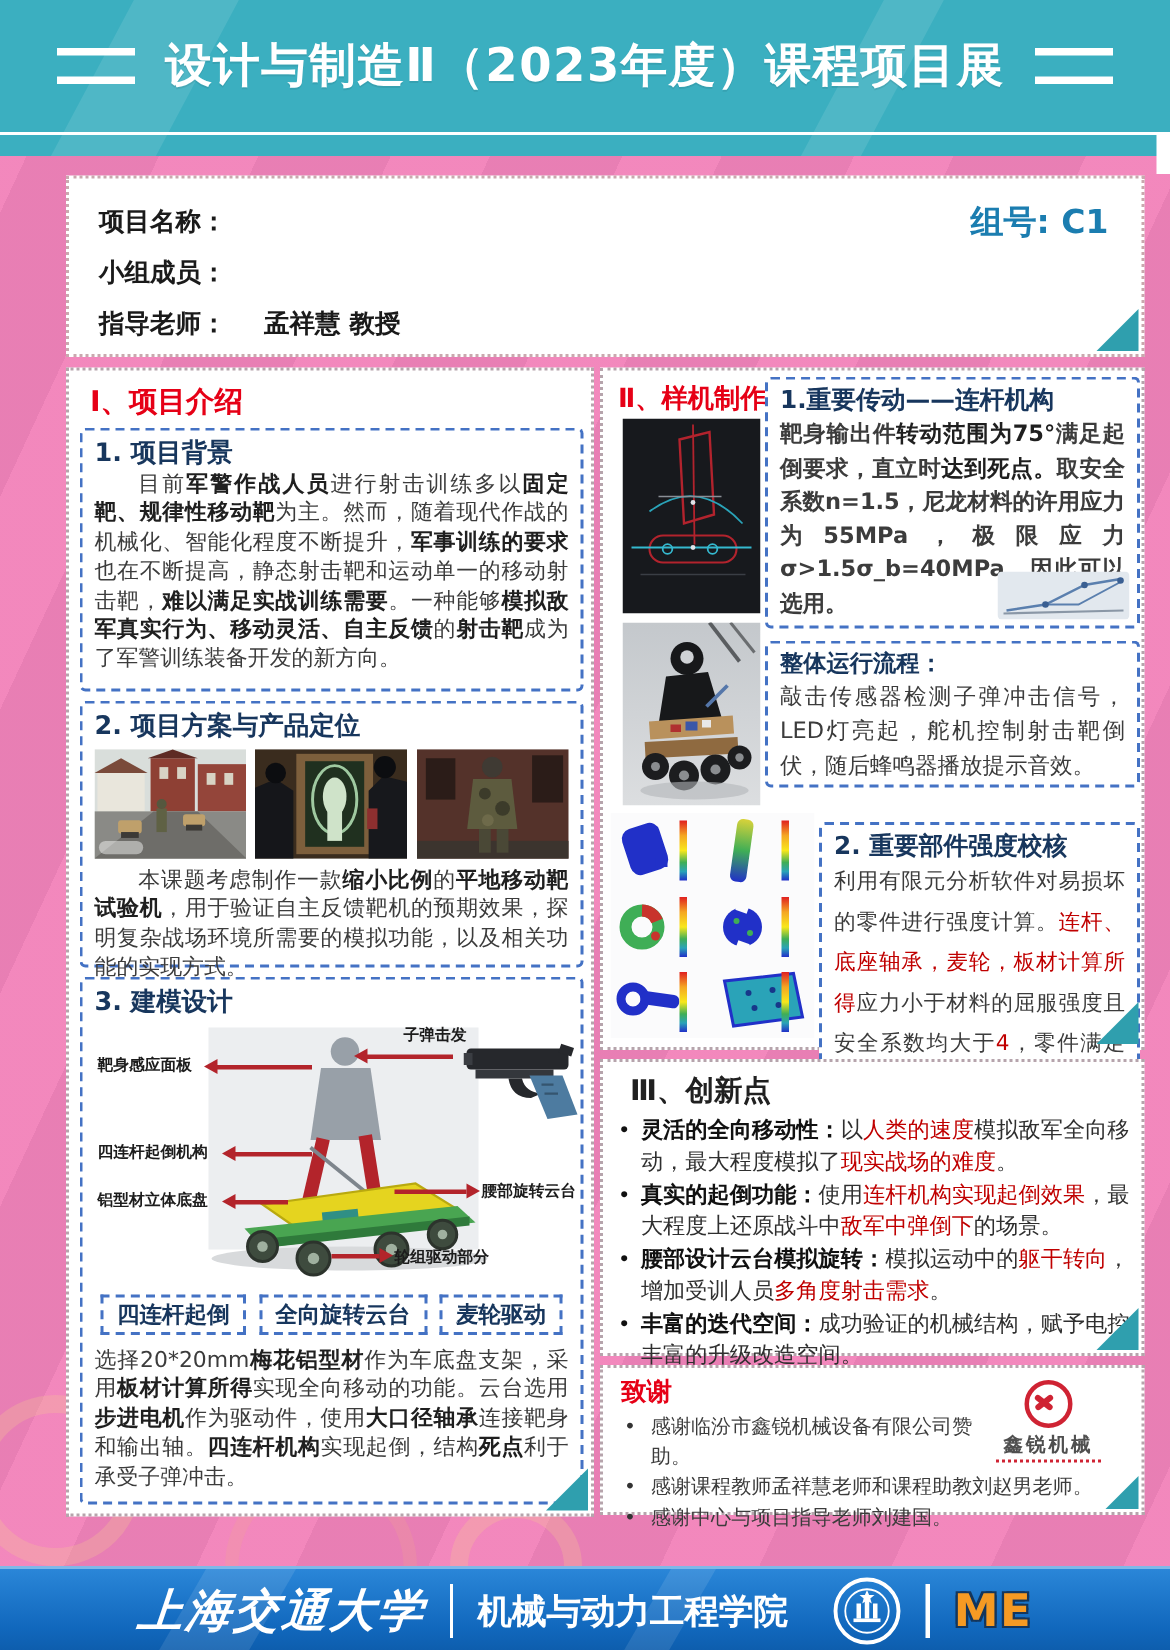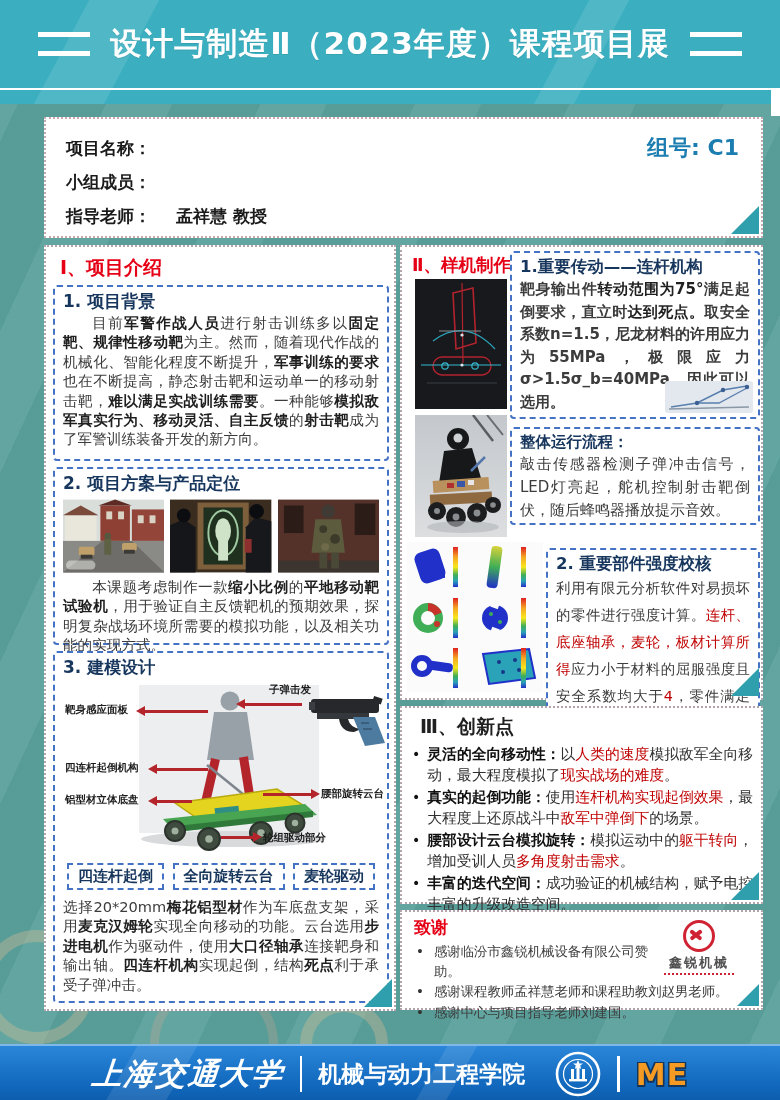--- a/index.html
+++ b/index.html
@@ -1,17 +1,17 @@
 <!DOCTYPE html>
 <html><head>
 <meta charset="utf-8">
 <style>
   html,body{margin:0;padding:0;}
   body{font-family:"DejaVu Sans","Liberation Sans",sans-serif;}
-  #poster{position:relative;width:780px;height:1100px;background:#0f766e;overflow:hidden;}
+  #poster{position:relative;width:780px;height:1100px;background:#ec4899;overflow:hidden;}
   #poster::before{content:"";position:absolute;inset:0;
     background:repeating-linear-gradient(115deg,rgba(255,255,255,.35) 0 60px,rgba(225,228,230,.35) 60px 140px);}
   
   .hdr{position:absolute;left:0;top:0;width:780px;height:104px;background:#3bafc0;overflow:hidden;}
   .hdr .streak{position:absolute;background:rgba(255,255,255,.10);transform:skewX(-28deg);}
   .hdr-line{position:absolute;left:0;top:88px;width:780px;height:2px;background:#ffffff;}
   .hdr-row{position:absolute;left:0;top:0;width:780px;height:88px;display:flex;align-items:center;justify-content:center;gap:20px;}
   .dbl{width:52px;height:14px;border-top:5px solid #fff;border-bottom:5px solid #fff;}
   .hdr-title{color:#fff;font-size:31px;font-weight:800;letter-spacing:1px;white-space:nowrap;
     text-shadow:0 1px 0 rgba(0,0,0,.08);}
@@ -239,21 +239,21 @@
         <div class="ann" style="left:200px;top:150px;text-align:right;">轮组驱动部分</div>
         <div class="arr" style="left:158px;top:155px;width:32px;"></div>
         <span class="ah-r" style="left:190px;top:151px;"></span>
       </div>
 
       <div class="chiprow" style="margin-top:10px;">
         <span class="chip">四连杆起倒</span>
         <span class="chip">全向旋转云台</span>
         <span class="chip">麦轮驱动</span>
       </div>
-      <div class="body-txt" style="margin-top:7px;">选择20*20mm<b>梅花铝型材</b>作为车底盘支架，采用<b>麦克汉姆轮</b>实现全向移动的功能。云台选用<b>步进电机</b>作为驱动件，使用<b>大口径轴承</b>连接靶身和输出轴。<b>四连杆机构</b>实现起倒，结构<b>死点</b>利于承受子弹冲击。</div>
+      <div class="body-txt" style="margin-top:7px;">选择20*20mm<b>梅花铝型材</b>作为车底盘支架，采用<b>板材计算所得</b>实现全向移动的功能。云台选用<b>步进电机</b>作为驱动件，使用<b>大口径轴承</b>连接靶身和输出轴。<b>四连杆机构</b>实现起倒，结构<b>死点</b>利于承受子弹冲击。</div>
     </div>
 
     <div class="corner-tri"></div>
   </div>
 
   <div class="dotbox" style="left:400px;top:245px;width:363px;height:455px;">
     <div class="sec-title-red" style="position:absolute;left:10px;top:6px;font-size:17.5px;">Ⅱ、样机制作</div>
 
     <svg width="92" height="130" viewBox="0 0 92 130" style="position:absolute;left:13px;top:32px;">
       <rect width="92" height="130" fill="#17191d"></rect>

